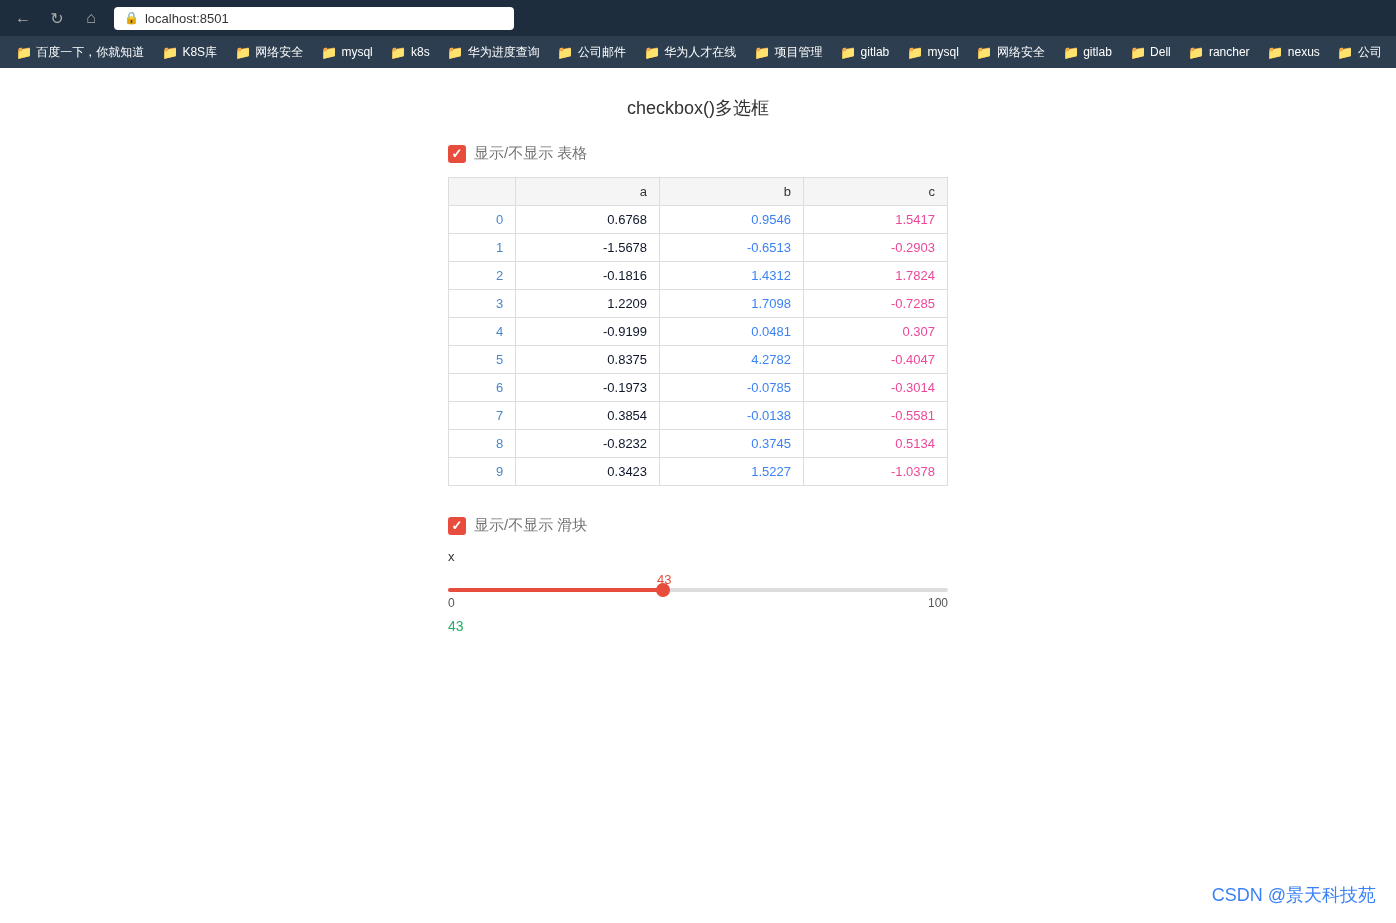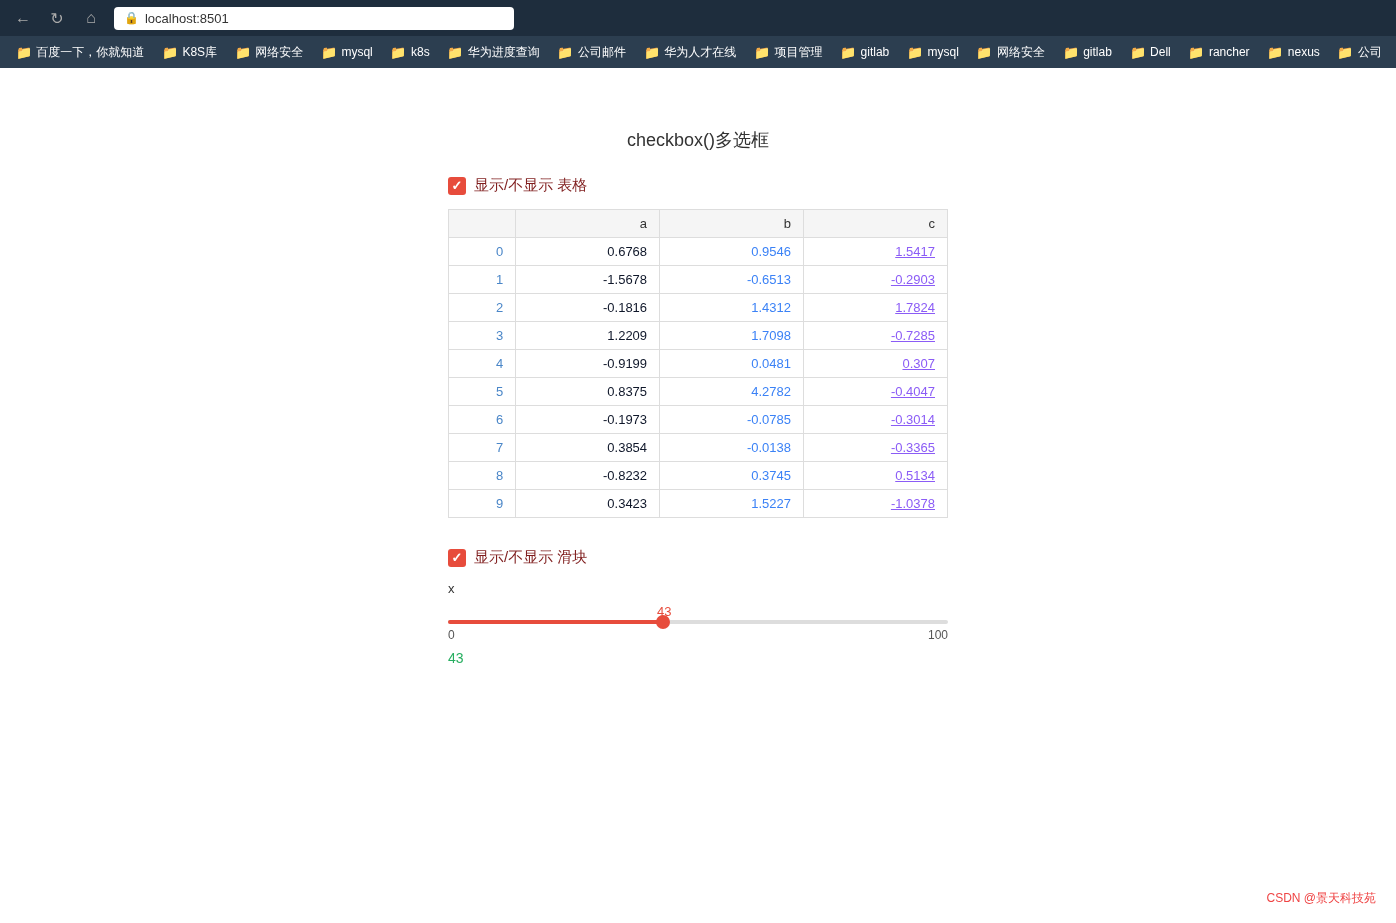--- a/index.html
+++ b/index.html
@@ -70,21 +70,21 @@
       font-size: 13px;
     }
 
     
     .main-content {
       background: #fff;
       min-height: calc(923px - 68px);
       display: flex;
       flex-direction: column;
       align-items: center;
-      padding: 60px 20px 40px;
+      padding: 28px 20px 40px;
       position: relative;
     }
 
     .page-title {
       font-size: 18px;
       font-weight: normal;
       color: #333;
       margin-bottom: 24px;
       align-self: center;
     }
@@ -113,21 +113,21 @@
       cursor: pointer;
       flex-shrink: 0;
     }
     .checkbox-custom .checkmark {
       color: #fff;
       font-size: 13px;
       font-weight: bold;
     }
     .checkbox-label {
       font-size: 15px;
-      color: #7f1d1d;
+      color: #737373;
     }
 
     
     .data-table {
       border-collapse: collapse;
       width: 100%;
       font-size: 13px;
     }
     .data-table th, .data-table td {
       border: 1px solid #ddd;
@@ -143,22 +143,21 @@
       color: #4a86c8;
       text-align: right;
     }
     .data-table td.col-a {
       color: #0f172a;
     }
     .data-table td.col-b {
       color: #3b82f6;
     }
     .data-table td.col-c {
-      color: #8b5cf6;
-      text-decoration: underline;
+      color: #ec4899;
     }
     .data-table tr:nth-child(even) { background: #fff; }
     .data-table tr:nth-child(odd) { background: #fff; }
 
     
     .slider-label {
       font-size: 13px;
       color: #333;
       margin-bottom: 8px;
     }
@@ -213,22 +212,22 @@
       font-size: 14px;
       color: #27ae60;
       margin-top: 8px;
     }
 
     
     .footer-watermark {
       position: fixed;
       bottom: 16px;
       right: 20px;
-      font-size: 12px;
-      color: #ef4444;
+      font-size: 18px;
+      color: #3b82f6;
     }
 
     
     input[type=range] {
       position: absolute;
       opacity: 0;
       width: 100%;
       top: 12px;
       left: 0;
       cursor: pointer;
@@ -383,21 +382,21 @@
           <tr>
       <td class="row-index">6</td>
       <td class="col-a">-0.1973</td>
       <td class="col-b">-0.0785</td>
       <td class="col-c">-0.3014</td>
     </tr>
           <tr>
       <td class="row-index">7</td>
       <td class="col-a">0.3854</td>
       <td class="col-b">-0.0138</td>
-      <td class="col-c">-0.3365</td>
+      <td class="col-c">-0.5581</td>
     </tr>
           <tr>
       <td class="row-index">8</td>
       <td class="col-a">-0.8232</td>
       <td class="col-b">0.3745</td>
       <td class="col-c">0.5134</td>
     </tr>
           <tr>
       <td class="row-index">9</td>
       <td class="col-a">0.3423</td>

